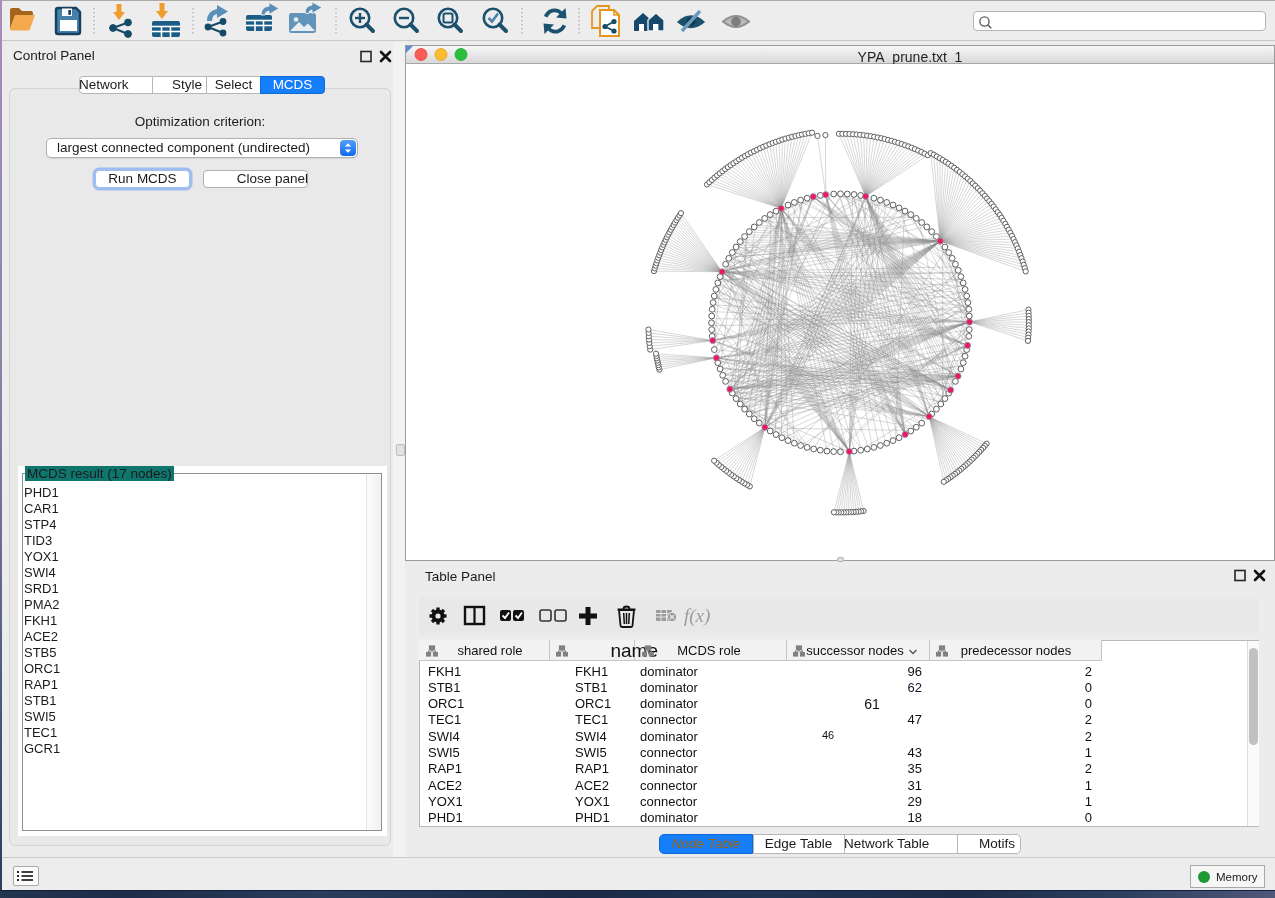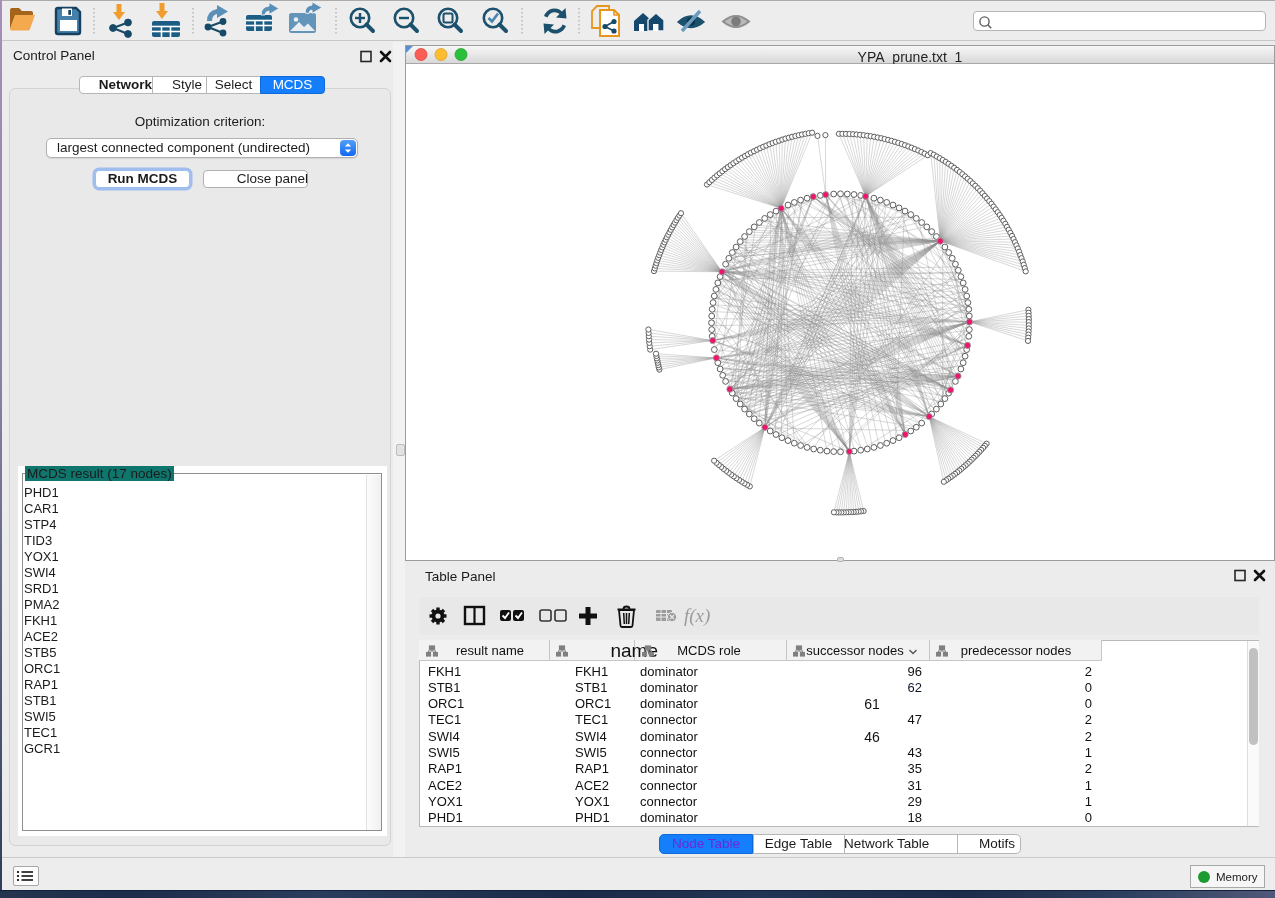--- a/index.html
+++ b/index.html
@@ -161,36 +161,36 @@
 <svg class="abs" style="left:359px;top:49px;" width="36" height="15" viewBox="0 0 36 15">
   <rect x="2" y="2.5" width="10" height="10" fill="none" stroke="#262626" stroke-width="1.6"></rect>
   <path d="M22,3 L31,12 M31,3 L22,12" stroke="#111111" stroke-width="2.6" stroke-linecap="round"></path>
 </svg>
 
 <div class="abs" style="left:9px;top:88px;width:382px;height:758px;background:#e9e9e9;border:1px solid #d3d3d3;border-radius:6px;"></div>
 
 <div class="abs" style="left:79px;top:76px;width:246px;height:17.5px;background:#ffffff;border:1px solid #b6b6b6;border-radius:4px;"></div>
 <div class="abs" style="left:152px;top:76px;width:1px;height:17.5px;background:#b6b6b6;"></div>
 <div class="abs" style="left:206px;top:76px;width:1px;height:17.5px;background:#b6b6b6;"></div>
-<div class="abs t14" style="left:79px;top:76px;width:73px;line-height:17.5px;text-align:right;font-weight:bold;">Network</div>
+<div class="abs t14" style="left:79px;top:76px;width:73px;line-height:17.5px;text-align:left;">Network</div>
 <div class="abs t14" style="left:160px;top:76px;width:54px;line-height:17.5px;text-align:center;">Style</div>
 <div class="abs t14" style="left:206px;top:76px;width:55px;line-height:17.5px;text-align:center;">Select</div>
 <div class="abs" style="left:260px;top:76px;width:65px;height:17.5px;background:#157efb;border:1px solid #0f6ad8;border-radius:0 4px 4px 0;"></div>
 <div class="abs t14" style="left:260px;top:76px;width:65px;line-height:17.5px;text-align:center;color:#ffffff;">MCDS</div>
 
 <div class="abs t14" style="left:10px;top:114px;width:380px;text-align:center;">Optimization criterion:</div>
 <div class="abs" style="left:46px;top:138px;width:312px;height:20px;background:#ffffff;border:1px solid #b0b0b0;border-radius:5px;box-shadow:0 1px 1px rgba(0,0,0,0.08);"></div>
 <div class="abs t14" style="left:57px;top:138px;line-height:20px;">largest connected component (undirected)</div>
 <div class="abs" style="left:340px;top:140px;width:16px;height:16px;background:linear-gradient(#52a0f9,#1268f0);border-radius:4px;"></div>
 <svg class="abs" style="left:340px;top:140px;" width="16" height="16" viewBox="0 0 16 16">
   <path d="M4.8,6.4 L8,3.2 L11.2,6.4 Z" fill="#ffffff"></path>
   <path d="M4.8,9.6 L8,12.8 L11.2,9.6 Z" fill="#ffffff"></path>
 </svg>
 <div class="abs" style="left:95px;top:170px;width:95px;height:18px;background:#ffffff;border:1px solid #9cbef0;border-radius:4px;box-shadow:0 0 0 2.5px rgba(100,155,240,0.55);"></div>
-<div class="abs t14" style="left:95px;top:170px;width:95px;line-height:18px;text-align:center;font-weight:bold;">Run MCDS</div>
+<div class="abs t14" style="left:95px;top:170px;width:95px;line-height:18px;text-align:center;">Run MCDS</div>
 <div class="abs" style="left:203px;top:170px;width:105px;height:18px;background:#ffffff;border:1px solid #b0b0b0;border-radius:4px;"></div>
 <div class="abs t14" style="left:203px;top:170px;width:105px;line-height:18px;text-align:right;">Close panel</div>
 
 <div class="abs" style="left:18px;top:466px;width:369px;height:370px;background:#ffffff;"></div>
 <div class="abs" style="left:22px;top:473px;width:360px;height:358px;border:1px solid #8f8f8f;"></div>
 <div class="abs t14" style="left:25px;top:466px;background:#0f766e;padding:0 2px;">MCDS result (17 nodes)</div>
 <div class="abs" style="left:366px;top:475px;width:15px;height:355px;background:linear-gradient(90deg,#fcfcfc,#f0f0f0);border-left:1px solid #e2e2e2;"></div>
 <div class="abs t13" style="left:24px;top:485px;line-height:16px;">PHD1<br>CAR1<br>STP4<br>TID3<br>YOX1<br>SWI4<br>SRD1<br>PMA2<br>FKH1<br>ACE2<br>STB5<br>ORC1<br>RAP1<br>STB1<br>SWI5<br>TEC1<br>GCR1</div>
 
 <div class="abs" style="left:393px;top:42px;width:12px;height:815px;background:#f2f2f2;"></div>
@@ -1169,21 +1169,21 @@
 <div class="abs" style="left:419px;top:640px;width:683px;height:21px;background:#f2f2f2;border-right:1px solid #c6c6c6;border-bottom:1px solid #c6c6c6;"></div>
 <div class="abs" style="left:419px;top:640px;width:131px;height:21px;border-right:1px solid #c6c6c6;"></div>
 <svg class="abs" style="left:426px;top:645px;" width="12" height="12" viewBox="0 0 12 12">
     <g fill="none" stroke="#808080" stroke-width="1.2">
       <rect x="3.5" y="1" width="5" height="3.4" fill="#808080"></rect>
       <rect x="0.5" y="7.6" width="4" height="3.4" fill="#808080"></rect>
       <rect x="7.5" y="7.6" width="4" height="3.4" fill="#808080"></rect>
       <path d="M6,4.4 L6,6 M2.5,7.6 L2.5,6 L9.5,6 L9.5,7.6"></path>
     </g>
   </svg>
-<div class="abs" style="left:420px;top:640px;width:140px;line-height:21px;text-align:center;font-size:13px;color:#111;">result name</div>
+<div class="abs" style="left:420px;top:640px;width:140px;line-height:21px;text-align:center;font-size:13px;color:#111;">shared role</div>
 <div class="abs" style="left:550px;top:640px;width:85px;height:21px;border-right:1px solid #c6c6c6;"></div>
 <svg class="abs" style="left:556px;top:645px;" width="12" height="12" viewBox="0 0 12 12">
     <g fill="none" stroke="#808080" stroke-width="1.2">
       <rect x="3.5" y="1" width="5" height="3.4" fill="#808080"></rect>
       <rect x="0.5" y="7.6" width="4" height="3.4" fill="#808080"></rect>
       <rect x="7.5" y="7.6" width="4" height="3.4" fill="#808080"></rect>
       <path d="M6,4.4 L6,6 M2.5,7.6 L2.5,6 L9.5,6 L9.5,7.6"></path>
     </g>
   </svg>
 <div class="abs" style="left:518px;top:640px;width:140px;line-height:21px;text-align:right;font-size:19px;color:#111;">name</div>
@@ -1237,21 +1237,21 @@
 <div class="abs" style="left:822px;top:696px;width:100px;text-align:center;font-size:14px;color:#111;">61</div>
 <div class="abs" style="left:992px;top:696px;width:100px;text-align:right;font-size:13px;color:#111;">0</div>
 <div class="abs" style="left:428px;top:712px;font-size:13px;color:#111;">TEC1</div>
 <div class="abs" style="left:575px;top:712px;font-size:13px;color:#111;">TEC1</div>
 <div class="abs" style="left:640px;top:712px;font-size:13px;color:#111;">connector</div>
 <div class="abs" style="left:822px;top:712px;width:100px;text-align:right;font-size:13px;color:#111;">47</div>
 <div class="abs" style="left:992px;top:712px;width:100px;text-align:right;font-size:13px;color:#111;">2</div>
 <div class="abs" style="left:428px;top:729px;font-size:13px;color:#111;">SWI4</div>
 <div class="abs" style="left:575px;top:729px;font-size:13px;color:#111;">SWI4</div>
 <div class="abs" style="left:640px;top:729px;font-size:13px;color:#111;">dominator</div>
-<div class="abs" style="left:822px;top:729px;width:100px;text-align:center;font-size:14px;color:#111;">46</div>
+<div class="abs" style="left:822px;top:729px;width:100px;text-align:left;font-size:11px;color:#111;">46</div>
 <div class="abs" style="left:992px;top:729px;width:100px;text-align:right;font-size:13px;color:#111;">2</div>
 <div class="abs" style="left:428px;top:745px;font-size:13px;color:#111;">SWI5</div>
 <div class="abs" style="left:575px;top:745px;font-size:13px;color:#111;">SWI5</div>
 <div class="abs" style="left:640px;top:745px;font-size:13px;color:#111;">connector</div>
 <div class="abs" style="left:822px;top:745px;width:100px;text-align:right;font-size:13px;color:#111;">43</div>
 <div class="abs" style="left:992px;top:745px;width:100px;text-align:right;font-size:13px;color:#111;">1</div>
 <div class="abs" style="left:428px;top:761px;font-size:13px;color:#111;">RAP1</div>
 <div class="abs" style="left:575px;top:761px;font-size:13px;color:#111;">RAP1</div>
 <div class="abs" style="left:640px;top:761px;font-size:13px;color:#111;">dominator</div>
 <div class="abs" style="left:822px;top:761px;width:100px;text-align:right;font-size:13px;color:#111;">35</div>
@@ -1269,21 +1269,21 @@
 <div class="abs" style="left:428px;top:810px;font-size:13px;color:#111;">PHD1</div>
 <div class="abs" style="left:575px;top:810px;font-size:13px;color:#111;">PHD1</div>
 <div class="abs" style="left:640px;top:810px;font-size:13px;color:#111;">dominator</div>
 <div class="abs" style="left:822px;top:810px;width:100px;text-align:right;font-size:13px;color:#111;">18</div>
 <div class="abs" style="left:992px;top:810px;width:100px;text-align:right;font-size:13px;color:#111;">0</div>
 
 <div class="abs" style="left:1247px;top:641px;width:12px;height:185px;background:#fafafa;border-left:1px solid #dddddd;"></div>
 <div class="abs" style="left:1248.5px;top:648px;width:9px;height:97px;background:#c1c1c1;border-radius:5px;"></div>
 
 <div class="abs" style="left:659px;top:834px;width:94px;height:20px;background:#157efb;border:1px solid #0f6ad8;border-radius:5px 0 0 5px;"></div>
-<div class="abs t14" style="left:659px;top:834px;width:94px;line-height:20px;text-align:center;color:#6d28d9;">Node Table</div>
+<div class="abs t14" style="left:659px;top:834px;width:94px;line-height:20px;text-align:center;color:#a16207;font-style:italic;">Node Table</div>
 <div class="abs" style="left:753px;top:834px;width:268px;height:20px;background:#ffffff;border:1px solid #b6b6b6;border-radius:0 5px 5px 0;"></div>
 <div class="abs" style="left:844px;top:834px;width:1px;height:20px;background:#b6b6b6;"></div>
 <div class="abs" style="left:957px;top:834px;width:1px;height:20px;background:#b6b6b6;"></div>
 <div class="abs t14" style="left:753px;top:834px;width:91px;line-height:20px;text-align:center;">Edge Table</div>
 <div class="abs t14" style="left:844px;top:834px;width:113px;line-height:20px;text-align:left;">Network Table</div>
 <div class="abs t14" style="left:957px;top:834px;width:80px;line-height:20px;text-align:center;">Motifs</div>
 
 <div class="abs" style="left:0;top:857px;width:1275px;height:36px;background:#ededed;border-top:1px solid #c9c9c9;"></div>
 <div class="abs" style="left:13px;top:866px;width:26px;height:20px;background:#fcfcfc;border:1px solid #a8a8a8;border-radius:2px;"></div>
 <svg class="abs" style="left:17px;top:870px;" width="18" height="12" viewBox="0 0 18 12">

